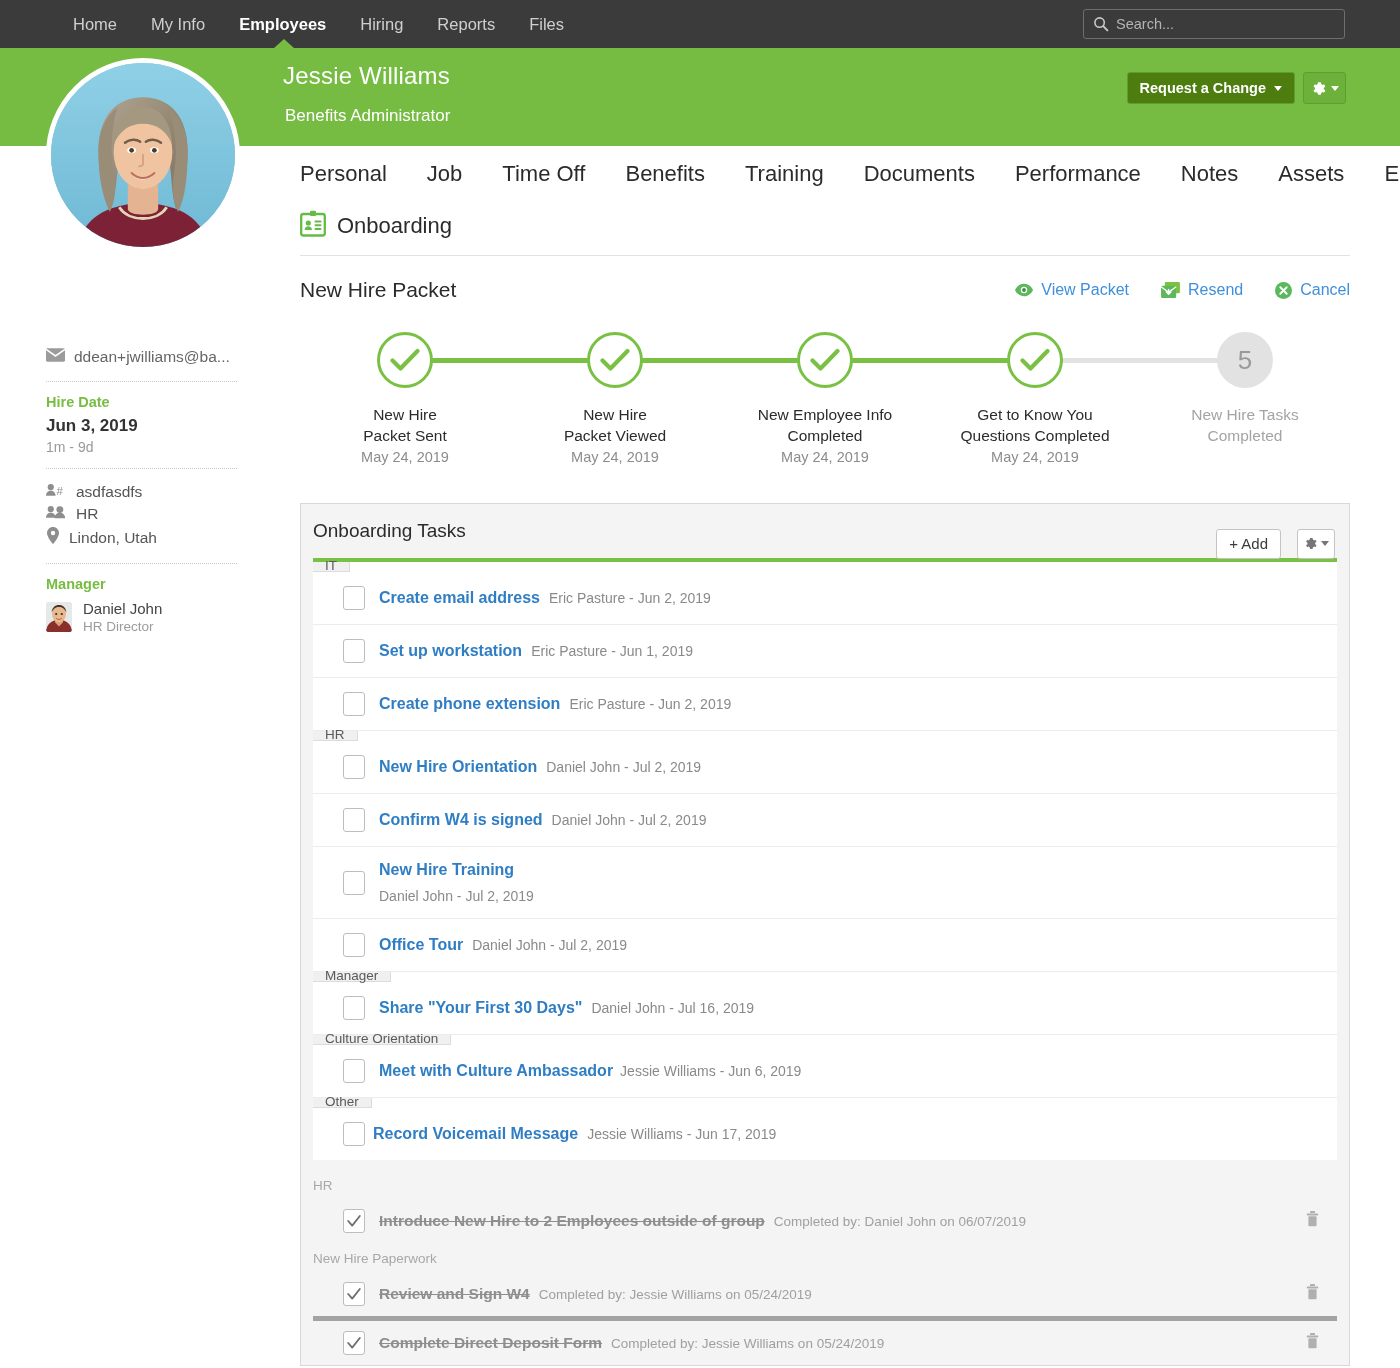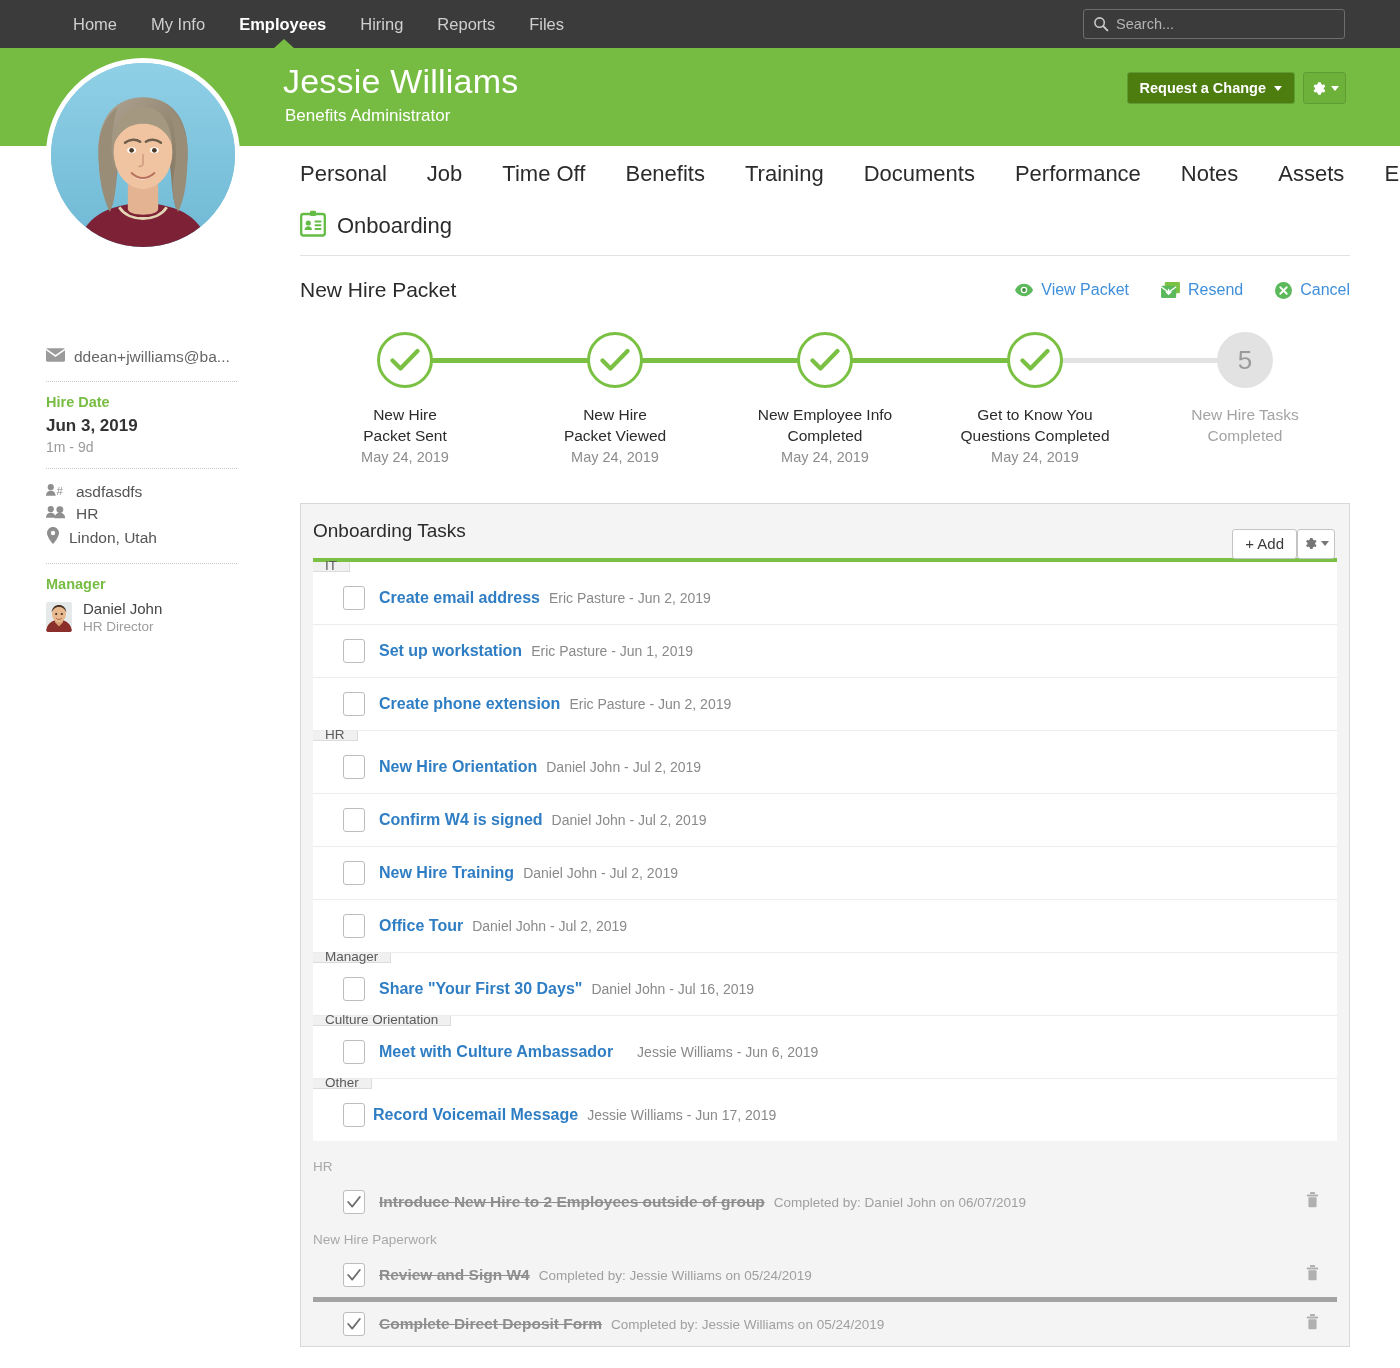--- a/index.html
+++ b/index.html
@@ -76,21 +76,21 @@
     width: 0; height: 0;
     border-left: 11px solid transparent;
     border-right: 11px solid transparent;
     border-bottom: 10px solid #76bc43;
   }
   .emp-name {
     position: absolute;
     left: 283px;
     top: 14px;
     color: #ffffff;
-    font-size: 34px;
+    font-size: 24px;
     font-weight: normal;
     letter-spacing: .2px;
   }
   .emp-title {
     position: absolute;
     left: 285px;
     top: 58px;
     color: #ffffff;
     font-size: 17px;
   }
@@ -302,21 +302,21 @@
     background: #f4f4f4;
   }
   .panel-head {
     height: 54px;
     display: flex;
     align-items: center;
     justify-content: space-between;
     padding: 0 14px 0 12px;
   }
   .panel-title { font-size: 19px; color: #2b2b2b; }
-  .panel-btns { display: flex; align-items: center; gap: 0; margin-top: 25px; }
+  .panel-btns { display: flex; align-items: center; gap: 16px; margin-top: 25px; }
   .btn-add {
     height: 30px;
     border: 1px solid #c4c4c4;
     border-radius: 3px;
     background: #ffffff;
     color: #3b3b3b;
     font-size: 15px;
     padding: 0 12px;
     display: flex; align-items: center;
     cursor: pointer;
@@ -755,21 +755,21 @@
           </div>
           <div class="task-row">
             <div class="checkbox"></div>
             <span style="display: flex; align-items: baseline; gap: 9px;">
               <span class="task-name">Confirm W4 is signed</span>
               <span class="task-meta">Daniel John - Jul 2, 2019</span>
             </span>
           </div>
           <div class="task-row">
             <div class="checkbox"></div>
-            <span style="display: flex; align-items: baseline; gap: 9px;">
+            <span style="display: flex; align-items: baseline; gap: 9px; flex-direction: column;">
               <span class="task-name">New Hire Training</span>
               <span class="task-meta">Daniel John - Jul 2, 2019</span>
             </span>
           </div>
           <div class="task-row">
             <div class="checkbox"></div>
             <span style="display: flex; align-items: baseline; gap: 9px;">
               <span class="task-name">Office Tour</span>
               <span class="task-meta">Daniel John - Jul 2, 2019</span>
             </span>
@@ -778,21 +778,21 @@
           <div class="task-row">
             <div class="checkbox"></div>
             <span style="display: flex; align-items: baseline; gap: 9px;">
               <span class="task-name">Share "Your First 30 Days"</span>
               <span class="task-meta">Daniel John - Jul 16, 2019</span>
             </span>
           </div>
           <div class="group-tag-row"><span class="group-tag">Culture Orientation</span></div>
           <div class="task-row">
             <div class="checkbox"></div>
-            <span style="display: flex; align-items: baseline; gap: 24px;">
+            <span style="display: flex; align-items: baseline; gap: 7px;">
               <span class="task-name">Meet with Culture Ambassador</span>
               <span class="task-meta">Jessie Williams - Jun 6, 2019</span>
             </span>
           </div>
           <div class="group-tag-row"><span class="group-tag">Other</span></div>
           <div class="task-row">
             <div class="checkbox"></div>
             <span style="display: flex; align-items: baseline; gap: 9px;">
               <span class="task-name">Record Voicemail Message</span>
               <span class="task-meta">Jessie Williams - Jun 17, 2019</span>

